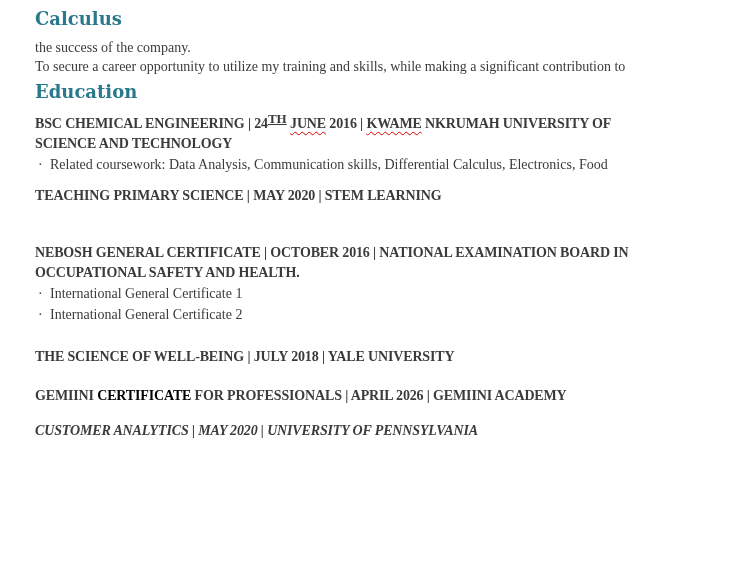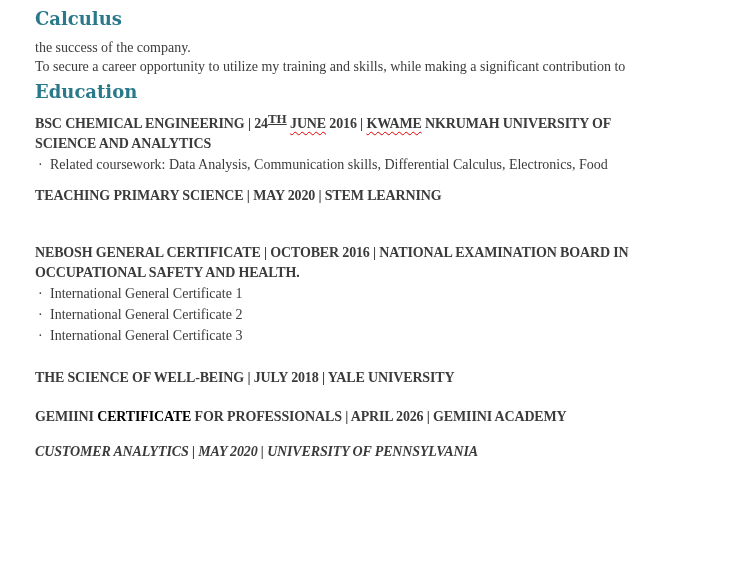--- a/index.html
+++ b/index.html
@@ -97,38 +97,37 @@
 
   <div class="para">
     <div class="para-line">the success of the company.</div>
     <div class="para-line">To secure a career opportunity to utilize my training and skills, while making a significant contribution to</div>
   </div>
 
   <div class="section-heading education">Education</div>
 
   <div class="entry-title mt-first-entry">
     <div class="title-line"><span class="plain">BSC CHEMICAL ENGINEERING | 24</span><span class="sup">TH</span><span class="plain"> </span><span class="spell">JUNE</span><span class="plain"> 2016 | </span><span class="spell">KWAME</span><span class="plain"> NKRUMAH UNIVERSITY OF</span></div>
-    <div class="title-line">SCIENCE AND ANALYTICS</div>
+    <div class="title-line">SCIENCE AND TECHNOLOGY</div>
   </div>
   <div class="bullet-list">
     <div class="bullet-line"><span class="bullet-marker">·</span><span>Related coursework: Data Analysis, Communication skills, Differential Calculus, Electronics, Food</span></div>
   </div>
 
   <div class="entry-title mt-teaching">
     <div class="title-line">TEACHING PRIMARY SCIENCE | MAY 2020 | STEM LEARNING</div>
   </div>
 
   <div class="entry-title mt-nebosh">
     <div class="title-line">NEBOSH GENERAL CERTIFICATE | OCTOBER 2016 | NATIONAL EXAMINATION BOARD IN</div>
     <div class="title-line">OCCUPATIONAL SAFETY AND HEALTH.</div>
   </div>
   <div class="bullet-list">
     <div class="bullet-line"><span class="bullet-marker">·</span><span>International General Certificate 1</span></div>
     <div class="bullet-line"><span class="bullet-marker">·</span><span>International General Certificate 2</span></div>
-    <div class="bullet-line"><span class="bullet-marker">·</span><span>International General Certificate 3</span></div>
   </div>
 
   <div class="entry-title mt-wellbeing">
     <div class="title-line">THE SCIENCE OF WELL-BEING | JULY 2018 | YALE UNIVERSITY</div>
   </div>
 
   <div class="entry-title mt-gemiini">
     <div class="title-line"><span class="plain">GEMIINI </span><span class="black">CERTIFICATE</span><span class="plain"> FOR PROFESSIONALS | APRIL 2026 | GEMIINI ACADEMY</span></div>
   </div>
 

